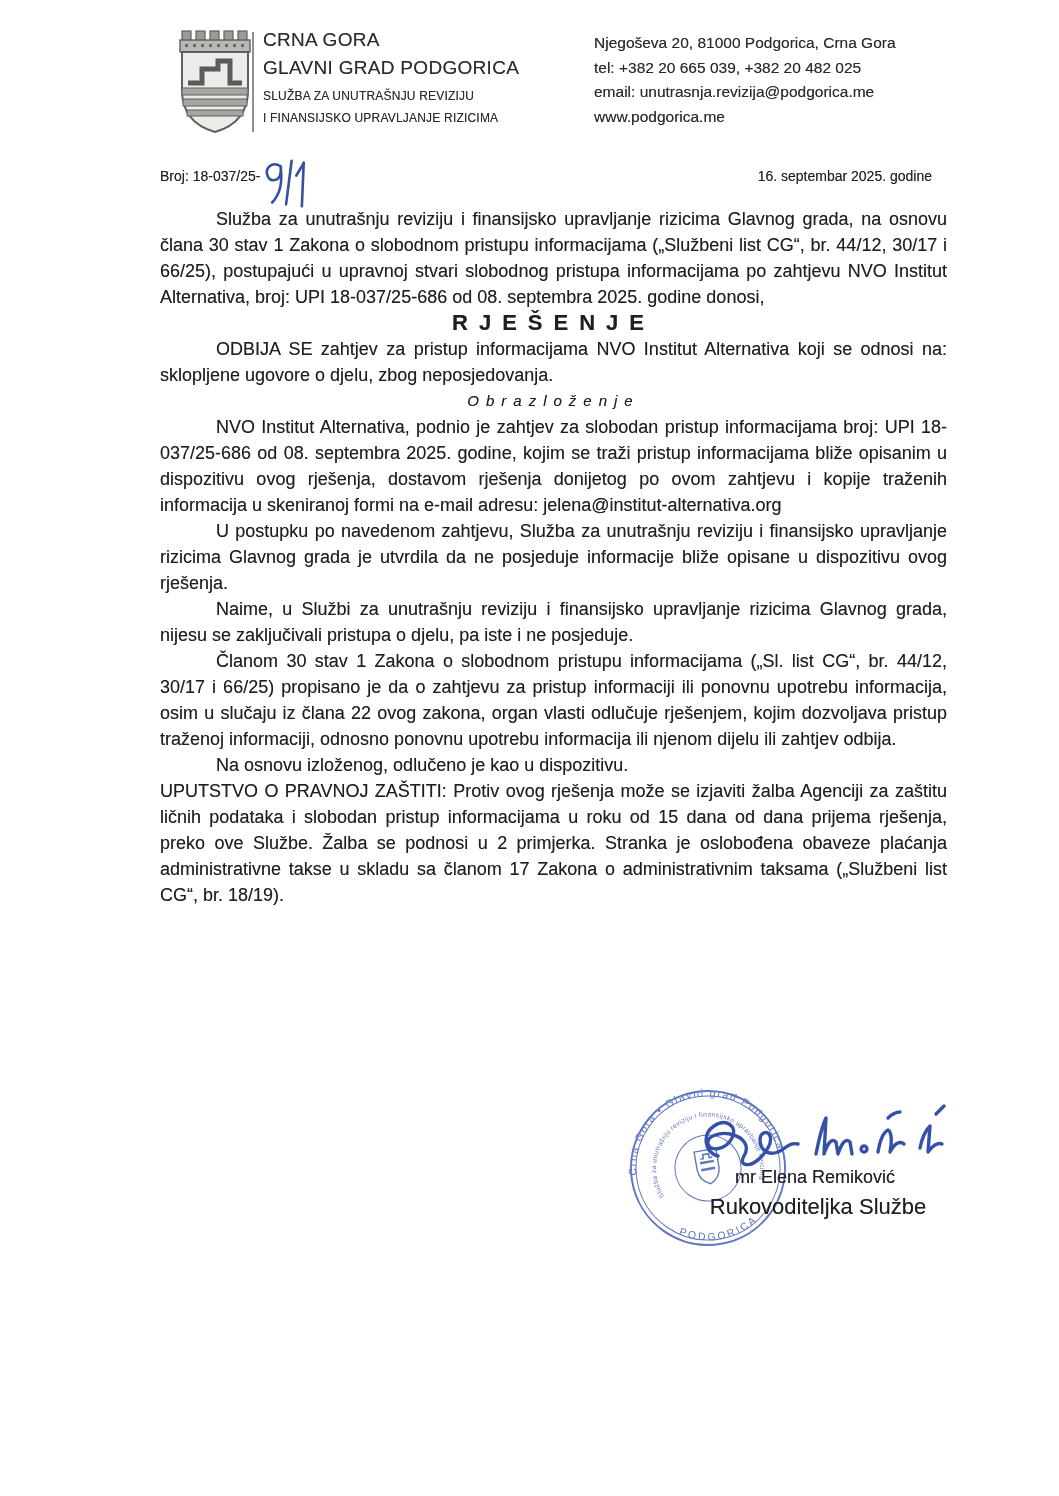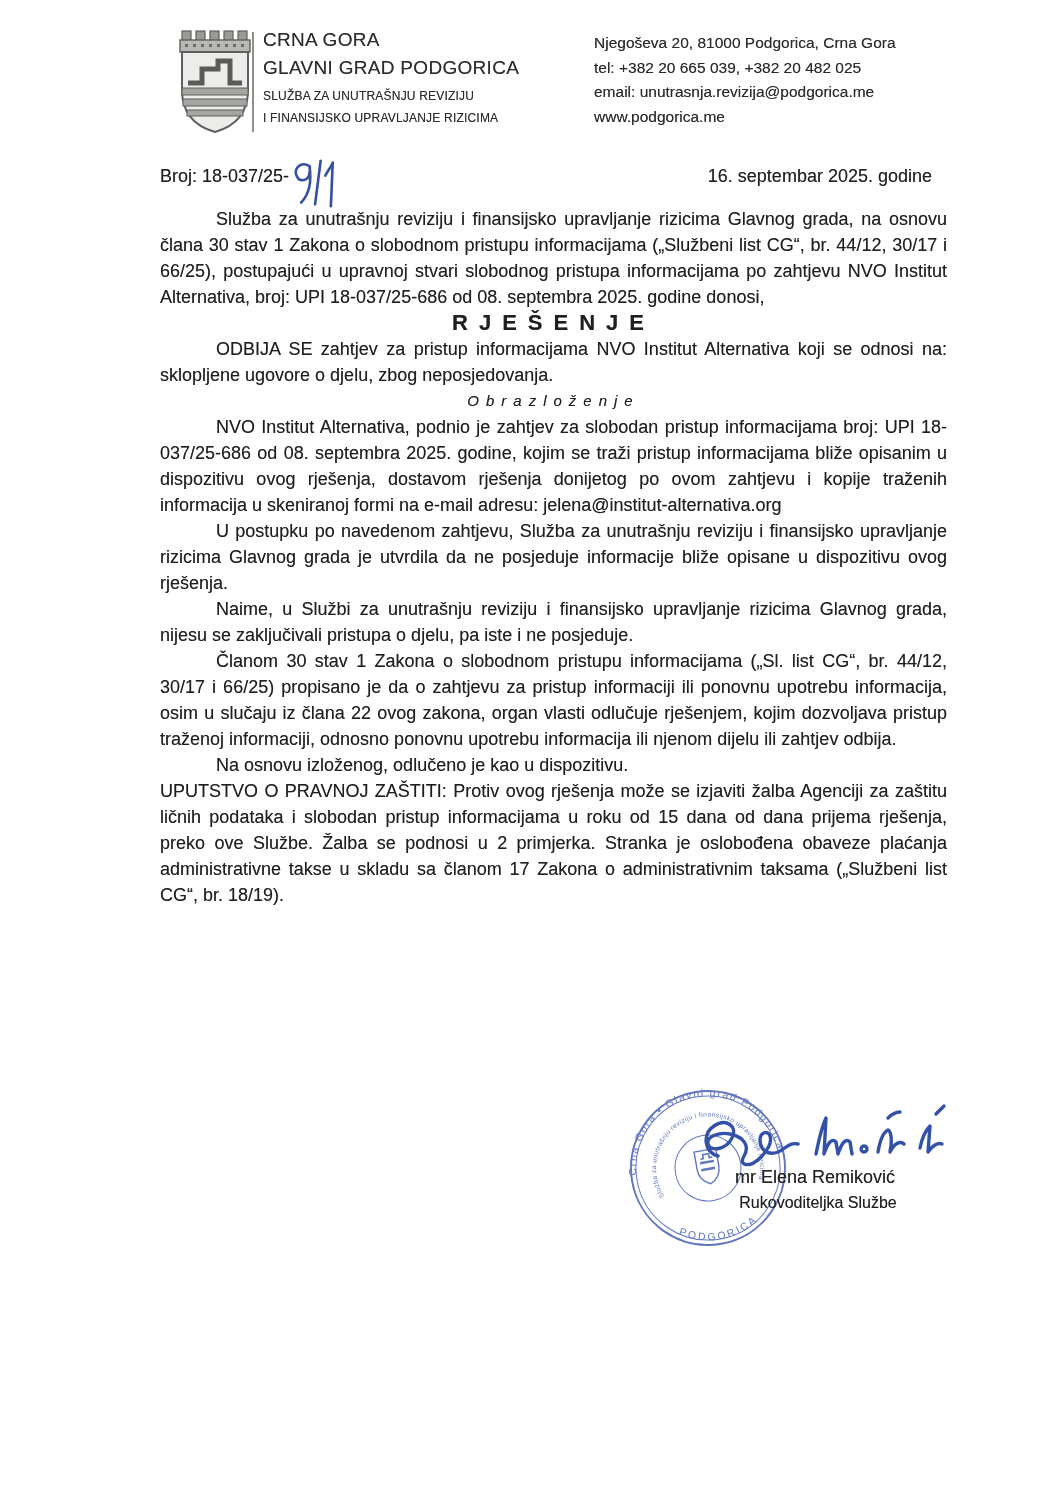--- a/index.html
+++ b/index.html
@@ -19,21 +19,21 @@
   .hdr-divider { position:absolute; left:252px; top:32px; width:2px; height:100px; background:#8f8f8d; }
   .org-block { position:absolute; left:263px; top:30px; color:#2c2c2c; }
   .org-line-a { font-size:19px; line-height:20px; margin-bottom:8px; letter-spacing:0.3px; }
   .org-line-b { font-size:12px; line-height:20px; margin-bottom:2px; letter-spacing:0.2px; }
   .contact-block { position:absolute; left:594px; top:31px; font-size:15.5px; line-height:24.5px; color:#2a2a2a; }
 
   
   .ref-row {
     position:absolute; left:160px; top:162px; width:772px;
     display:flex; justify-content:space-between; align-items:flex-start;
-    font-size:18px;
+    font-size:14px;
   }
   .ref-number { display:flex; align-items:flex-start; }
   .ref-number-label { line-height:28px; }
   .handwritten-number-svg { margin-left:1px; margin-top:-6px; }
   .ref-date { line-height:28px; }
   .sr-only { position:absolute; width:1px; height:1px; overflow:hidden; clip:rect(0 0 0 0); white-space:nowrap; }
 
   
   .doc-body {
     position:absolute; left:160px; top:206px; width:787px;
@@ -52,21 +52,21 @@
   .legal-block { margin-top:15px; }
   b.lead { font-weight:normal; }
 
   
   .distribution { position:absolute; left:160px; top:1101px; font-size:18px; line-height:27px; }
 
   
   .stamp-svg { position:absolute; left:622px; top:1082px; width:172px; height:172px; opacity:0.88; }
   .signature-script-svg { position:absolute; left:692px; top:1098px; width:256px; height:84px; }
   .sig-name { position:absolute; left:690px; top:1167px; width:250px; text-align:center; font-size:18px; }
-  .sig-role { position:absolute; left:688px; top:1194px; width:260px; text-align:center; font-size:16px; }
+  .sig-role { position:absolute; left:688px; top:1194px; width:260px; text-align:center; font-size:22px; }
 </style>
 </head>
 <body>
 
 <div class="page">
 
   <div class="emblem-wrap">
     <svg viewBox="0 0 82 108" width="82" height="108" aria-hidden="true">
       <g fill="#9a9a97" stroke="#5f5f5d" stroke-width="1.2">
         <rect x="8" y="3" width="9" height="10"></rect>

